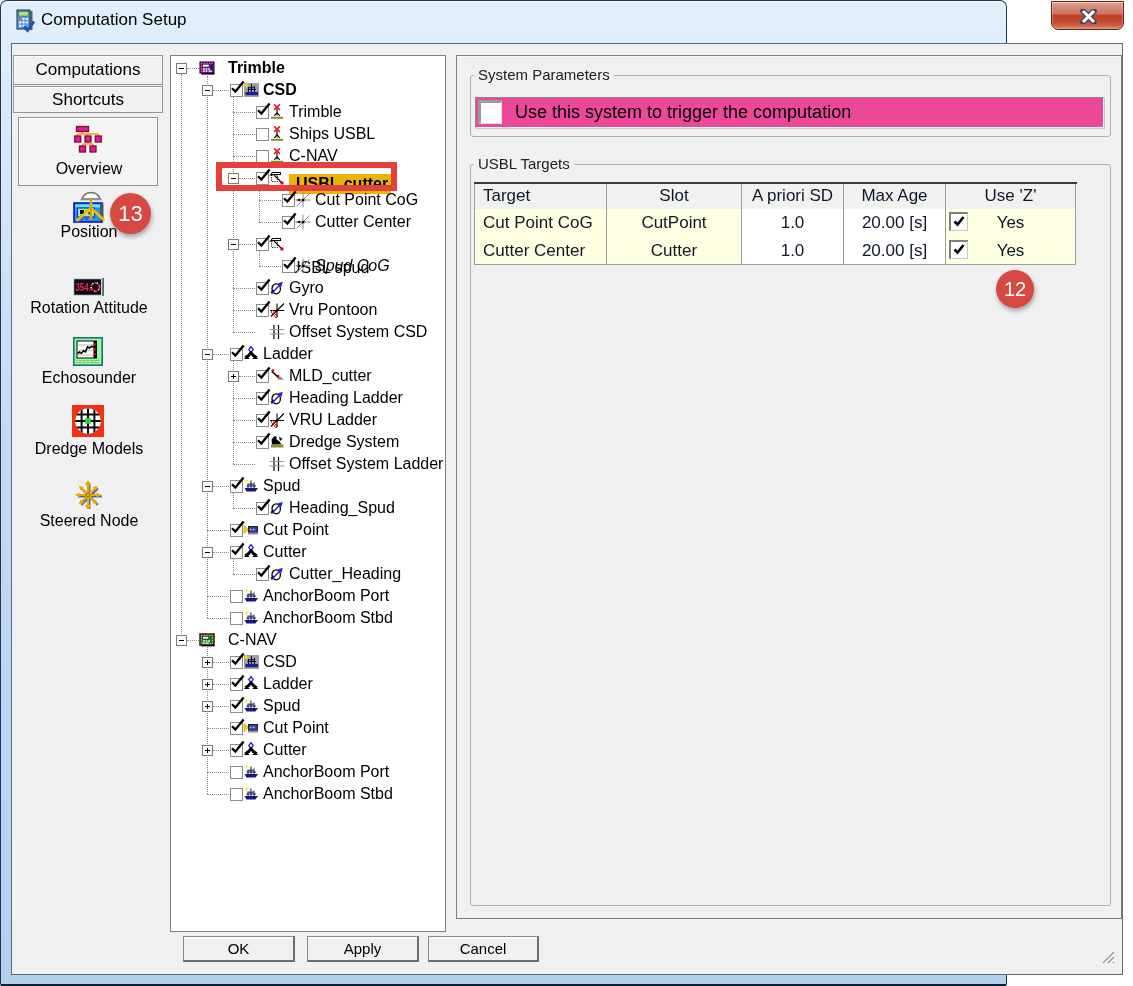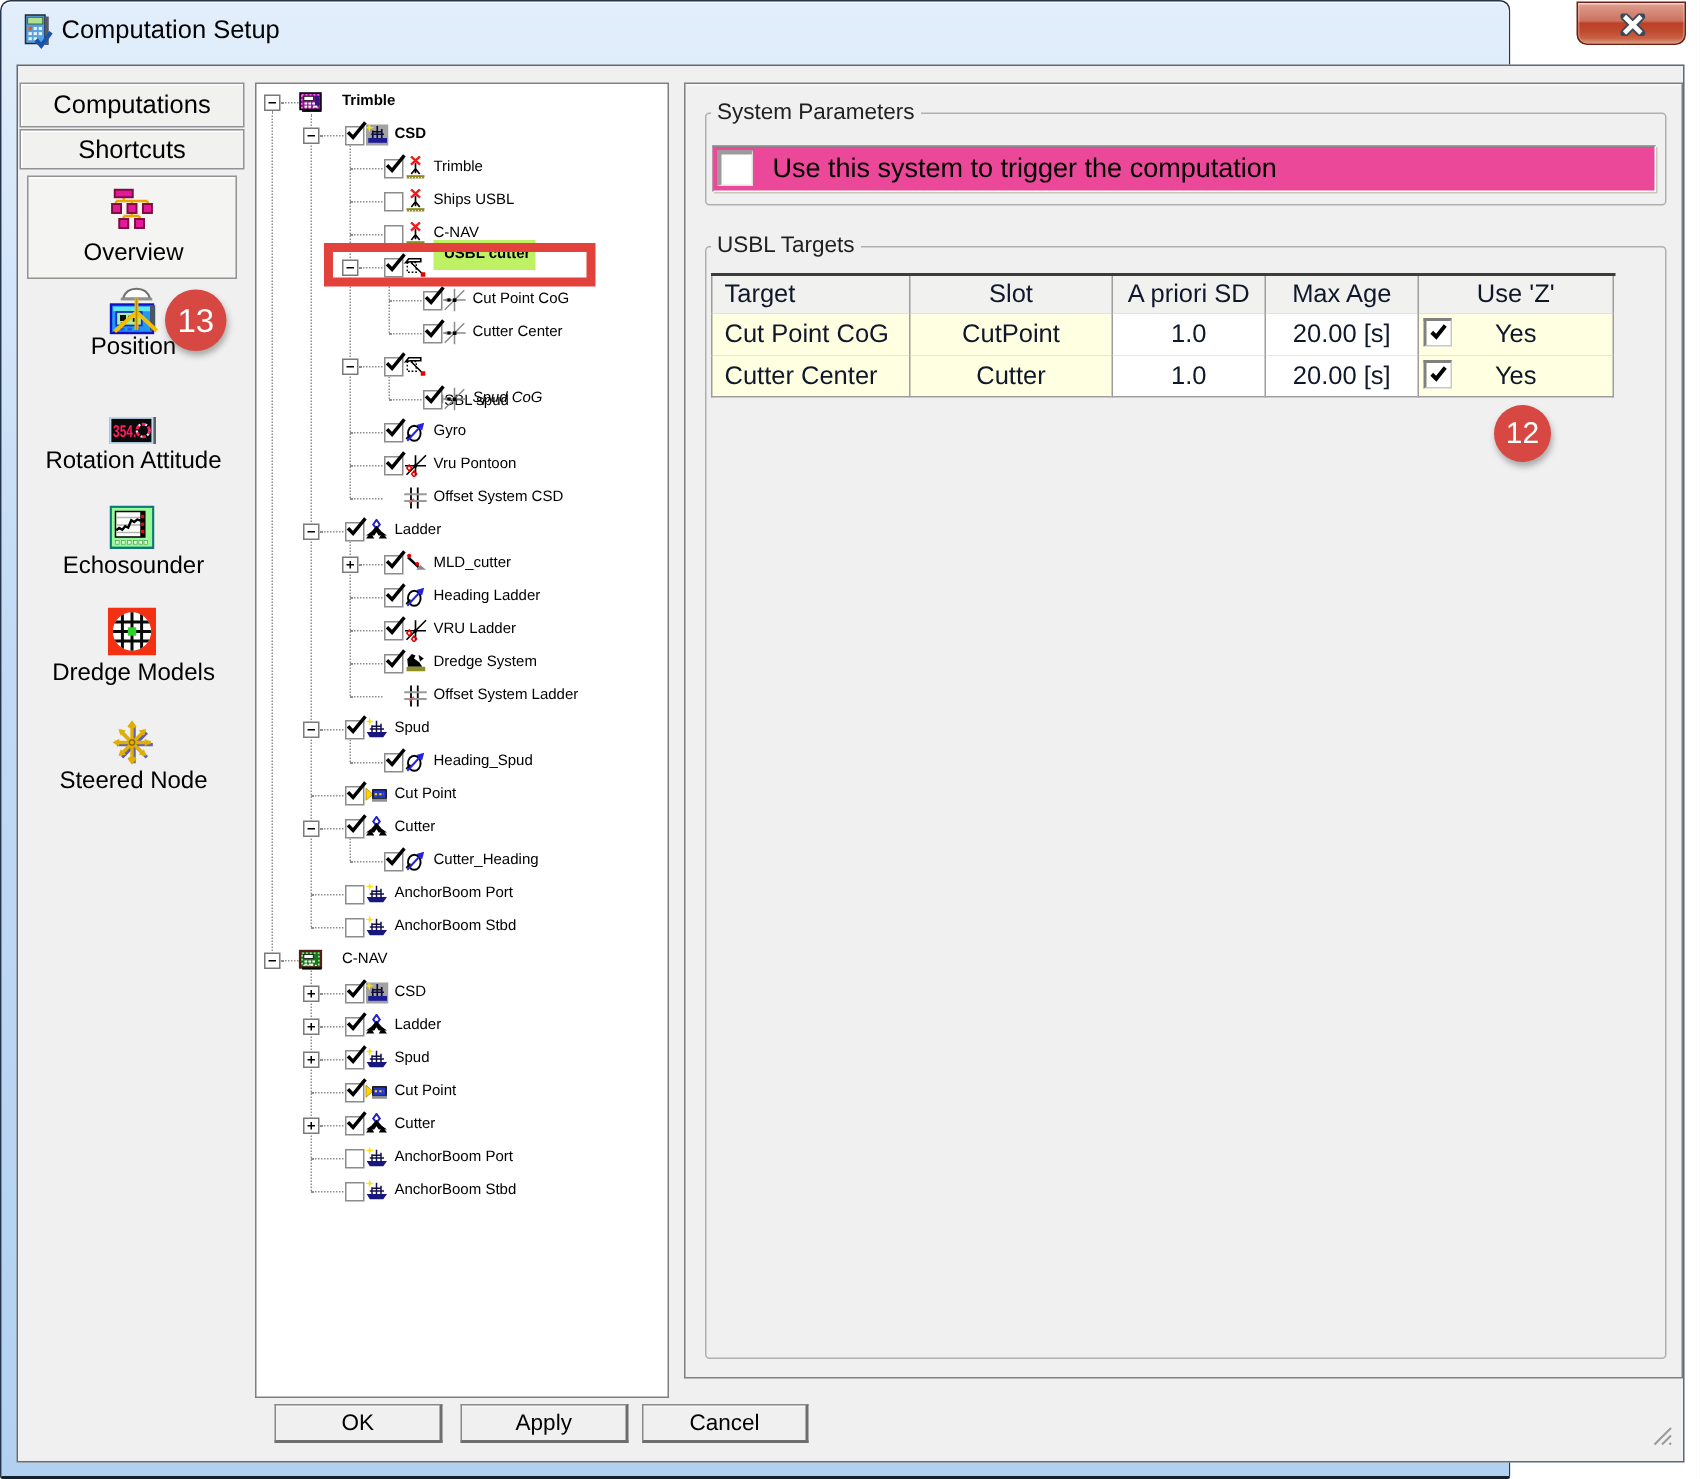--- a/index.html
+++ b/index.html
@@ -20,21 +20,21 @@
 .rightpanel{position:absolute;left:455px;top:54px;width:666px;height:864px;background:#f0f0f0;border:1px solid #7f7f7f;box-shadow:inset 0 1px 0 #fafafa;}
 .grp{position:absolute;border:1px solid #b0b0b0;border-radius:3px;}
 .leg{position:absolute;background:#f0f0f0;font-size:15px;color:#202020;padding:0 4px;line-height:15px;}
 .vline{position:absolute;width:1px;border-left:1px dotted #8e8e8e;}
 .hline{position:absolute;height:1px;border-top:1px dotted #8e8e8e;}
 .exp{position:absolute;width:11px;height:11px;background:#fff;border:1px solid #7a7a7a;}
 .exp i{position:absolute;left:2px;top:4px;width:5px;height:1px;background:#000;}
 .exp b{position:absolute;left:4px;top:2px;width:1px;height:5px;background:#000;}
 .cb{position:absolute;width:13px;height:13px;background:#fff;border:1px solid #8c8c8c;}
 .chk{position:absolute;z-index:3;}
-.tlbl{position:absolute;font-size:10px;line-height:20px;color:#000;white-space:nowrap;}
+.tlbl{position:absolute;font-size:16px;line-height:20px;color:#000;white-space:nowrap;}
 .b{font-weight:bold;}
 .ti{position:absolute;width:16px;height:16px;}
 .redrect{position:absolute;left:215px;top:161px;width:181px;height:29px;border:6px solid #e2423b;z-index:5;}
 .redcirc{position:absolute;border-radius:50%;background:#d74842;color:#fff;text-align:center;z-index:6;box-shadow:1px 3px 4px rgba(80,80,80,.45);}
 .btn{position:absolute;background:#f0f0f0;border:1px solid #8a8a8a;border-right:2px solid #6e6e6e;border-bottom:2px solid #6e6e6e;
  box-shadow:inset 0 1px 0 #fafafa;text-align:center;font-size:15px;line-height:23px;color:#000;}
 .cell{position:absolute;font-size:17px;color:#0f172a;border-left:1px solid #9d9d9d;border-bottom:1px solid #9d9d9d;line-height:26px;white-space:nowrap;overflow:hidden;}
 .hdr{background:#f1f1f0;}
 .yel{background:#ffffe1;}
 .wht{background:#fff;}
@@ -347,21 +347,21 @@
 <div class="exp" style="left:57px;top:117px;">
           <i></i>
         </div>
 <div class="cb" style="left:85px;top:116px;"></div>
 <svg class="chk" style="left:85px;top:112px" width="15" height="15">
           <use href="#i-check"></use>
         </svg>
 <svg class="ti" style="left:98px;top:114px">
           <use href="#i-usbl"></use>
         </svg>
-<div class="tlbl b" style="left:118px;top:104px;background:#bef264;padding:0 3px 0 7px;">USBL cutter</div>
+<div class="tlbl b" style="left:118px;top:118px;background:#eab308;padding:0 3px 0 7px;">USBL cutter</div>
 <div class="hline" style="left:88px;top:144px;width:22px;"></div>
 <div class="cb" style="left:111px;top:138px;"></div>
 <svg class="chk" style="left:111px;top:134px" width="15" height="15">
           <use href="#i-check"></use>
         </svg>
 <svg class="ti" style="left:124px;top:136px">
           <use href="#i-node"></use>
         </svg>
 <div class="tlbl" style="left:144px;top:134px;">Cut Point CoG</div>
 <div class="hline" style="left:88px;top:166px;width:22px;"></div>

